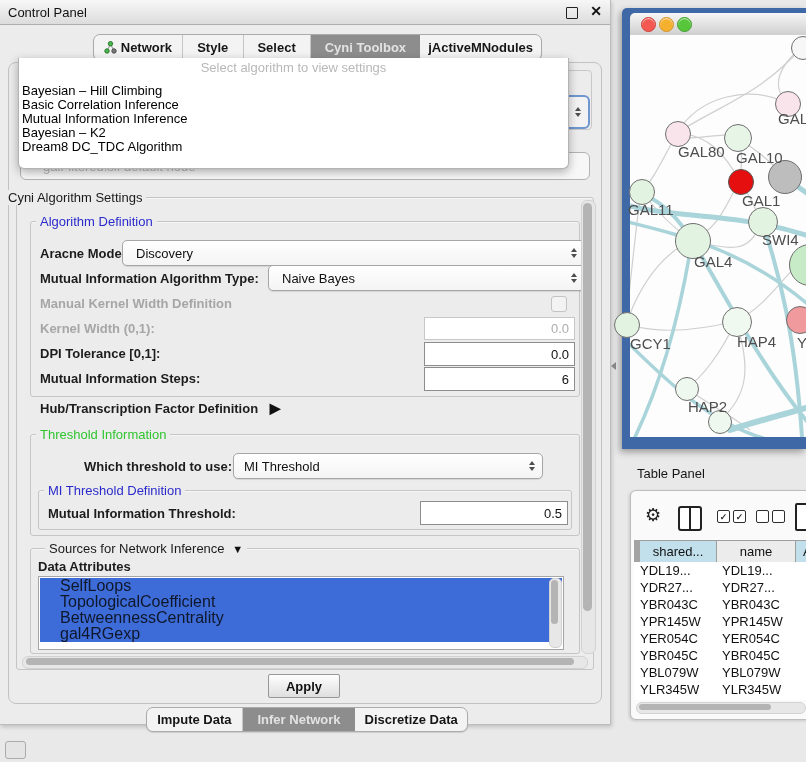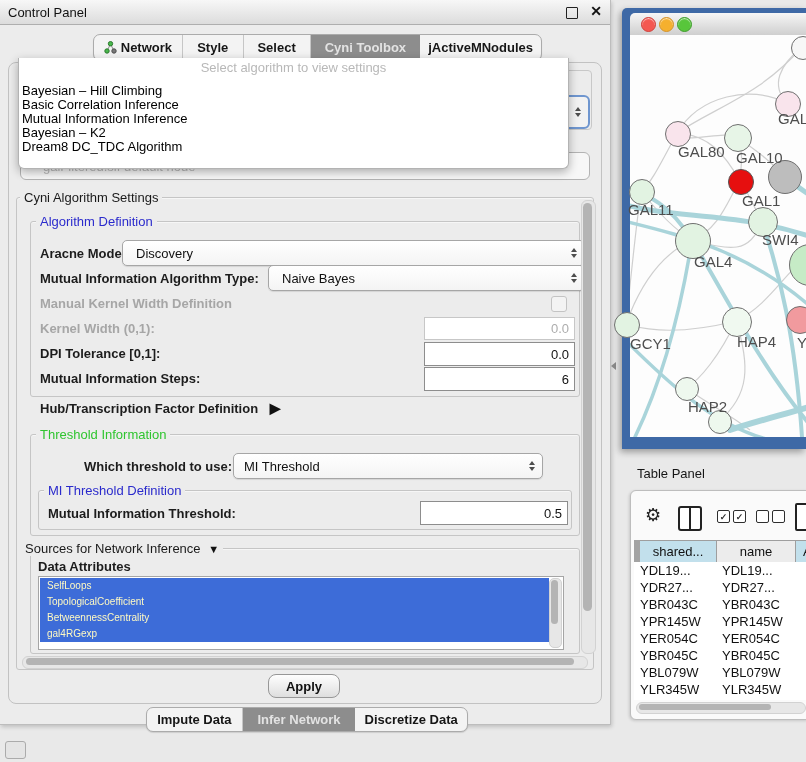--- a/index.html
+++ b/index.html
@@ -37,26 +37,26 @@
          display:flex;align-items:center;justify-content:flex-end;padding-right:5px}
   .field.fdis{border-color:#c7c7c7;color:#adadad}
   .tri{font-size:11px;color:#111}
   
   .popup{left:18px;top:58px;width:549px;height:110px;background:#fff;border:1px solid #b3b3b3;border-top:none;
          border-radius:0 0 6px 6px;box-shadow:0 3px 10px rgba(0,0,0,.30);z-index:10}
   .p-ph{position:absolute;left:0;top:2px;width:100%;text-align:center;font-size:13px;color:#b8b8b8}
   .pitem{height:14px;line-height:14px;font-size:13px;color:#000;padding-left:3px;white-space:nowrap}
   .pitem.bold{font-weight:bold}
   
-  .attr{height:16px;line-height:16px;font-size:10px;color:#fef9c3;background:#3d6cd8;padding-left:7px;width:502px}
+  .attr{height:16px;line-height:16px;font-size:16px;color:#0f172a;background:#3d6cd8;padding-left:20px;width:502px}
   
   .sbtrack{position:absolute;background:#e7e7e7;border:1px solid #d2d2d2;border-radius:6px;z-index:2}
   .sbthumb{position:absolute;background:#b4b4b4;border-radius:5px}
   
-  .btn{position:absolute;background:linear-gradient(#fefefe,#dedede);border:1px solid #979797;border-radius:8px;
+  .btn{position:absolute;background:linear-gradient(#fefefe,#dedede);border:1px solid #979797;border-radius:2px;
        font-size:13px;font-weight:bold;color:#111;display:flex;align-items:center;justify-content:center;z-index:2}
   
   .netwin{left:622px;top:8px;width:184px;height:441px;background:#3e69a6;border-top-left-radius:5px;
           box-shadow:-2px 3px 7px rgba(0,0,0,.35)}
   .net-titlebar{left:630px;top:13px;width:176px;height:22px;background:linear-gradient(#f6f6f6,#cfcfcf);
           border-top-left-radius:5px;border-bottom:1px solid #9d9d9d}
   .tl{position:absolute;width:13px;height:13px;border-radius:50%;top:4px;box-shadow:inset 0 1px 1px rgba(255,255,255,.7)}
   .canvas{left:630px;top:35px;width:176px;height:402px;background:#fdfdfd;overflow:hidden}
   .node{position:absolute;border:1px solid #6f6f6f;border-radius:50%;z-index:2}
   .nlab{position:absolute;font-size:15px;color:#4e4e4e;white-space:nowrap;z-index:3}
@@ -126,21 +126,21 @@
   <div style="position:absolute;left:0;top:26px;width:100%">
     <div class="pitem">Bayesian – Hill Climbing</div>
     <div class="pitem">Basic Correlation Inference</div>
     <div class="pitem">Mutual Information Inference</div>
     <div class="pitem">Bayesian – K2</div>
     <div class="pitem">Dream8 DC_TDC Algorithm</div>
   </div>
 </div>
 
 <div class="group" style="left:16px;top:197px;width:576px;height:471px"></div>
-<span class="gtitle" style="left:20px;top:190px">Cyni Algorithm Settings</span>
+<span class="gtitle" style="left:4px;top:190px">Cyni Algorithm Settings</span>
 
 <div class="group" style="left:30px;top:221px;width:548px;height:174px"></div>
 <span class="gtitle blue" style="left:36px;top:214px">Algorithm Definition</span>
 
 <span class="lbl" style="left:40px;top:246px">Aracne Mode:</span>
 <div class="combo" style="left:122px;top:240px;width:448px;height:24px">
   <span>Discovery</span>
   <span class="spin">
       <span class="u"></span>
       <span class="d"></span>
@@ -193,21 +193,21 @@
 
 <div class="group" style="left:38px;top:490px;width:532px;height:38px"></div>
 <span class="gtitle blue" style="left:44px;top:483px">MI Threshold Definition</span>
 
 <span class="lbl" style="left:48px;top:506px">Mutual Information Threshold:</span>
 <div class="field" style="left:420px;top:501px;width:141px;height:22px">
   <span>0.5</span>
 </div>
 
 <div class="group" style="left:30px;top:548px;width:548px;height:104px"></div>
-<span class="gtitle" style="left:21px;top:541px">
+<span class="gtitle" style="left:45px;top:541px">
   <span>Sources for Network Inference</span>
   <span class="tri" style="margin-left:4px">▼</span>
 </span>
 
 <span class="lbl" style="left:38px;top:559px">Data Attributes</span>
 
 <div class="abs" style="left:38px;top:576px;width:524px;height:72px;background:#fff;border:1px solid #a5a5a5;z-index:2;overflow:hidden">
   <div style="position:absolute;left:1px;top:1px">
     <div class="attr">SelfLoops</div>
     <div class="attr">TopologicalCoefficient</div>

